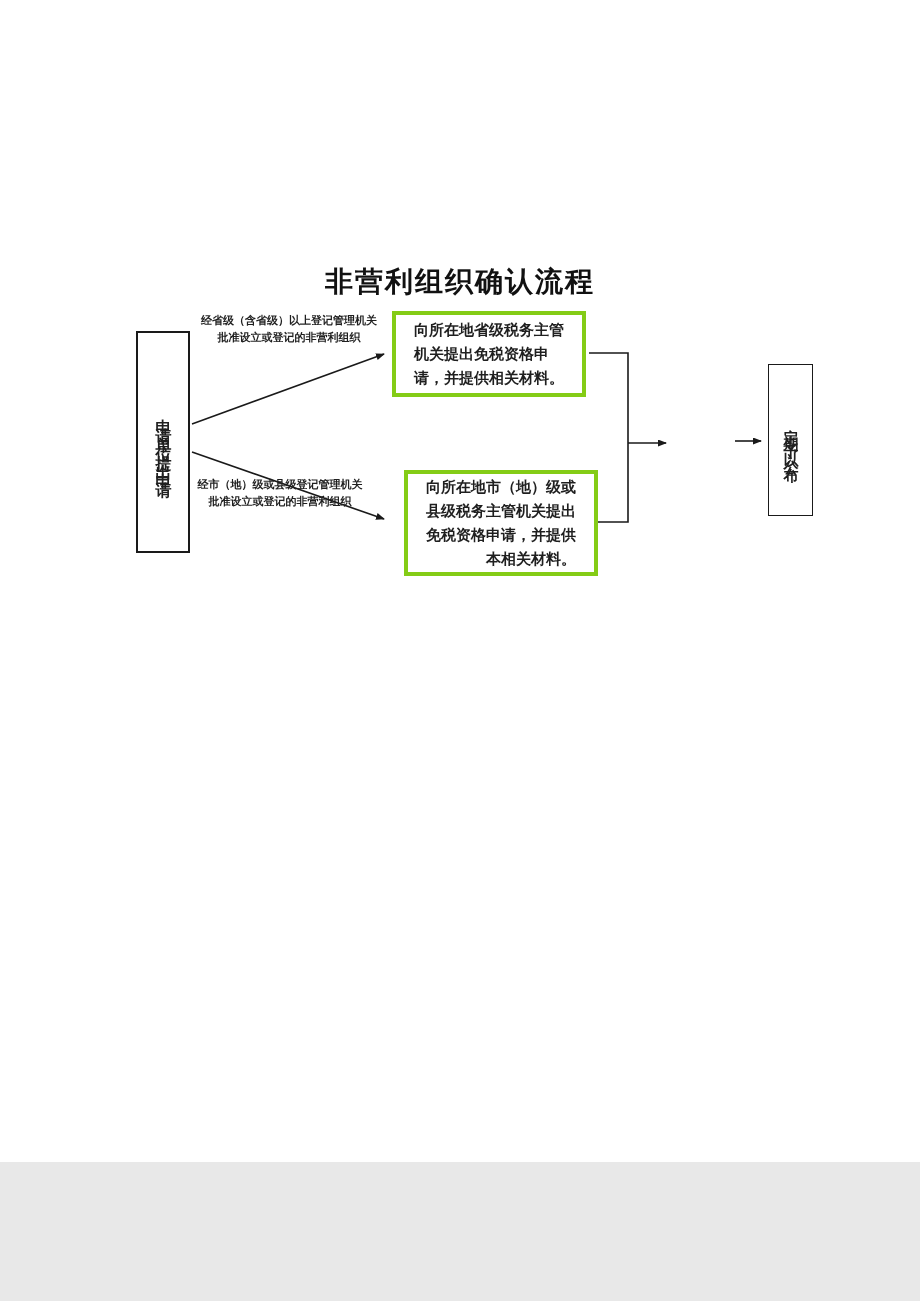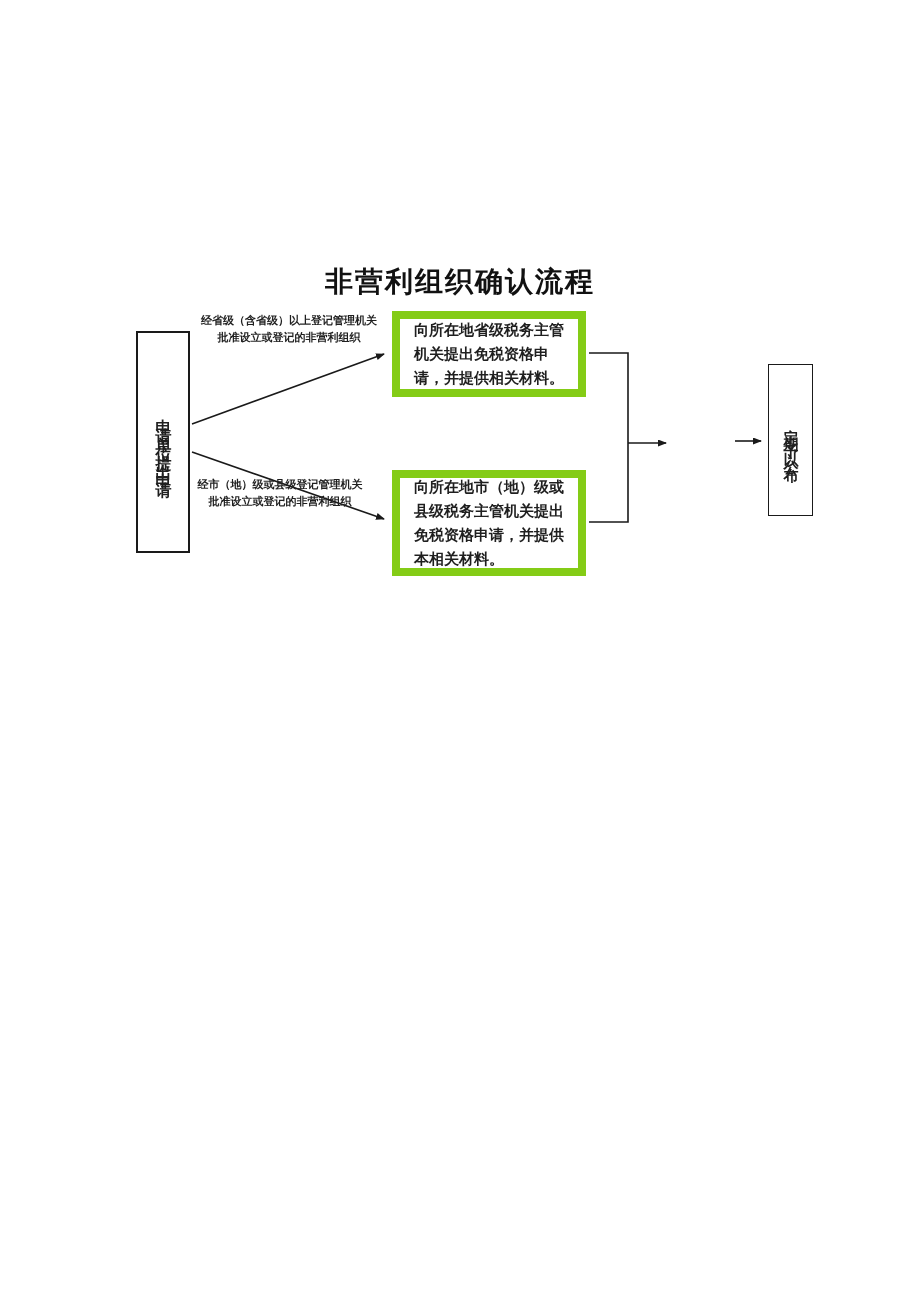--- a/index.html
+++ b/index.html
@@ -4,21 +4,21 @@
 <style>
   html, body {
     margin: 0;
     padding: 0;
     background: #e8e8e8;
     font-family: "Liberation Sans", sans-serif;
   }
   .page {
     position: relative;
     width: 920px;
-    height: 1301px;
+    height: 1162px;
     margin: 0 auto;
     background: #ffffff;
     overflow: hidden;
   }
   .doc-title {
     position: absolute;
     left: 0;
     right: 0;
     top: 263px;
     text-align: center;
@@ -41,21 +41,21 @@
     display: flex;
     align-items: center;
     justify-content: center;
     color: #1f1f1f;
     background: #ffffff;
   }
   .node-black {
     border: 2px solid #1a1a1a;
   }
   .node-blue {
-    border: 8px solid #84cc16;
+    border: 4px solid #84cc16;
   }
   .vert-text {
     writing-mode: vertical-rl;
     text-orientation: upright;
     font-family: "Liberation Serif", serif;
     font-weight: 600;
   }
   .start-box {
     left: 136px;
     top: 331px;
@@ -75,24 +75,25 @@
     white-space: pre-line;
     text-align: left;
   }
   .process-top {
     left: 392px;
     top: 311px;
     width: 194px;
     height: 86px;
   }
   .process-bottom {
-    left: 392px;
+    left: 404px;
     top: 470px;
     width: 194px;
     height: 106px;
+    text-align: right;
   }
   .branch-label {
     position: absolute;
     z-index: 3;
     width: 202px;
     text-align: center;
     font-family: "Liberation Serif", serif;
     font-weight: 700;
     font-size: 11px;
     line-height: 1.55;

